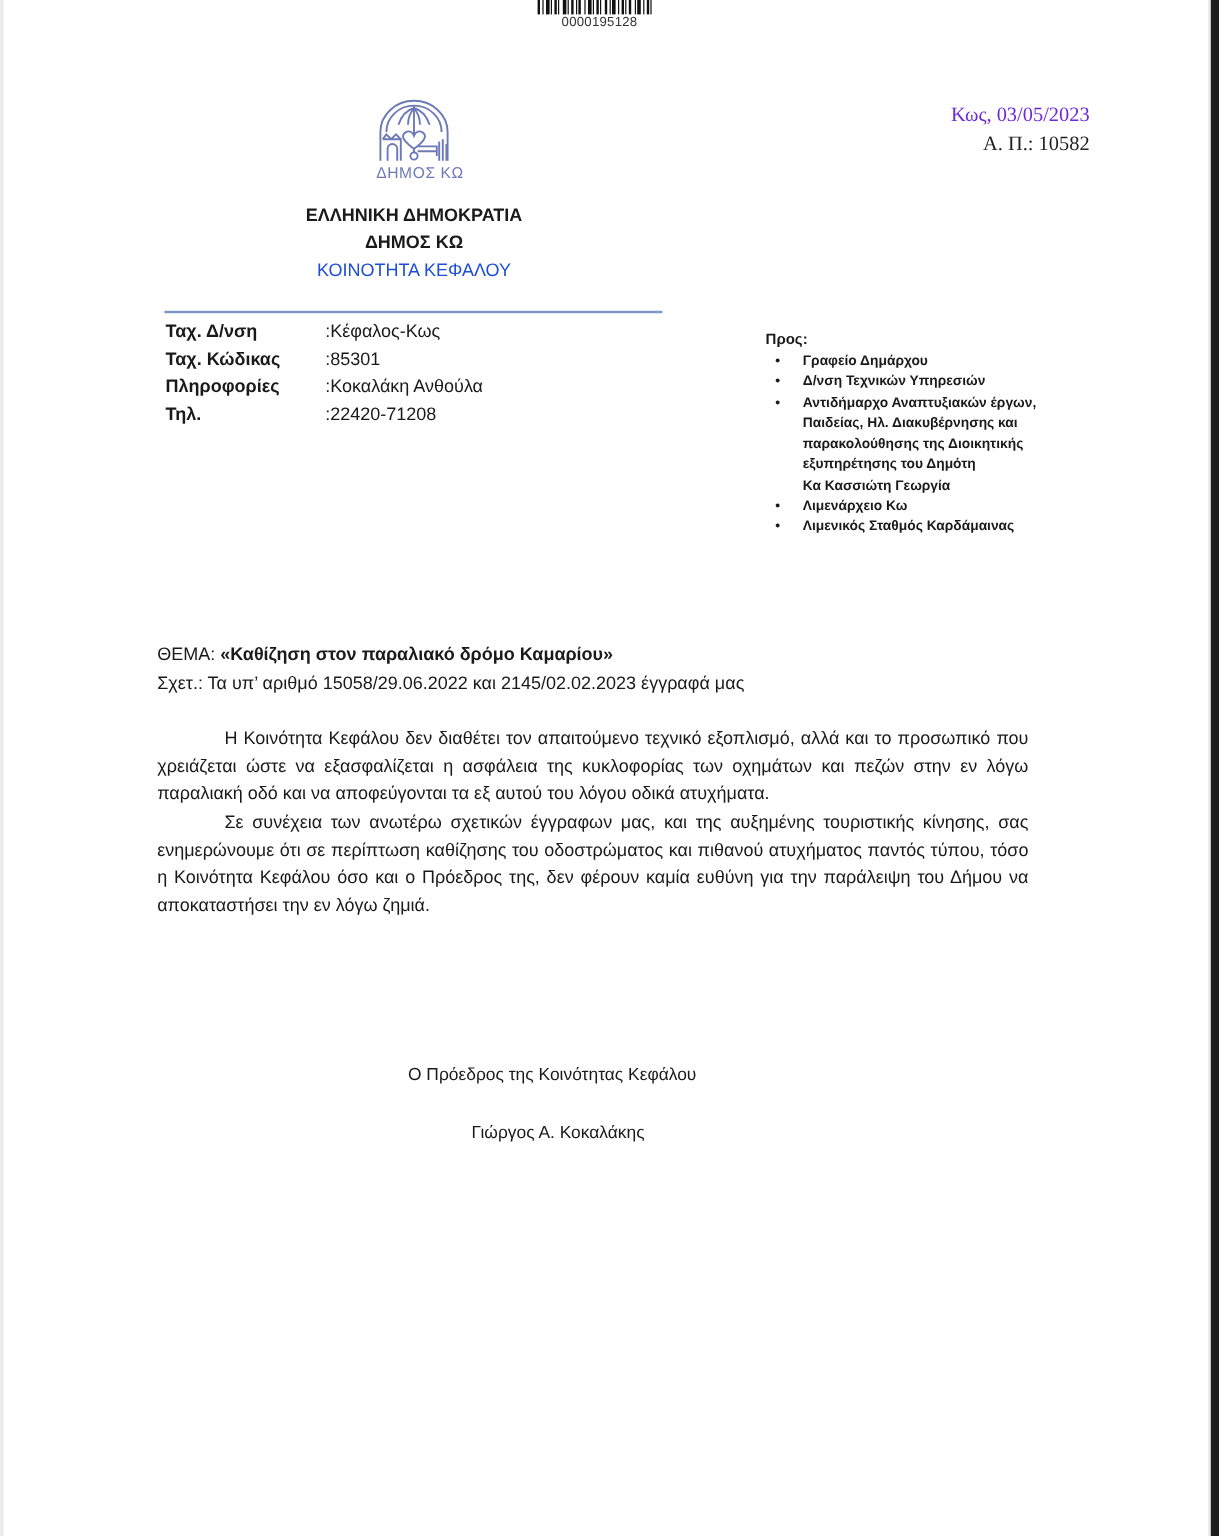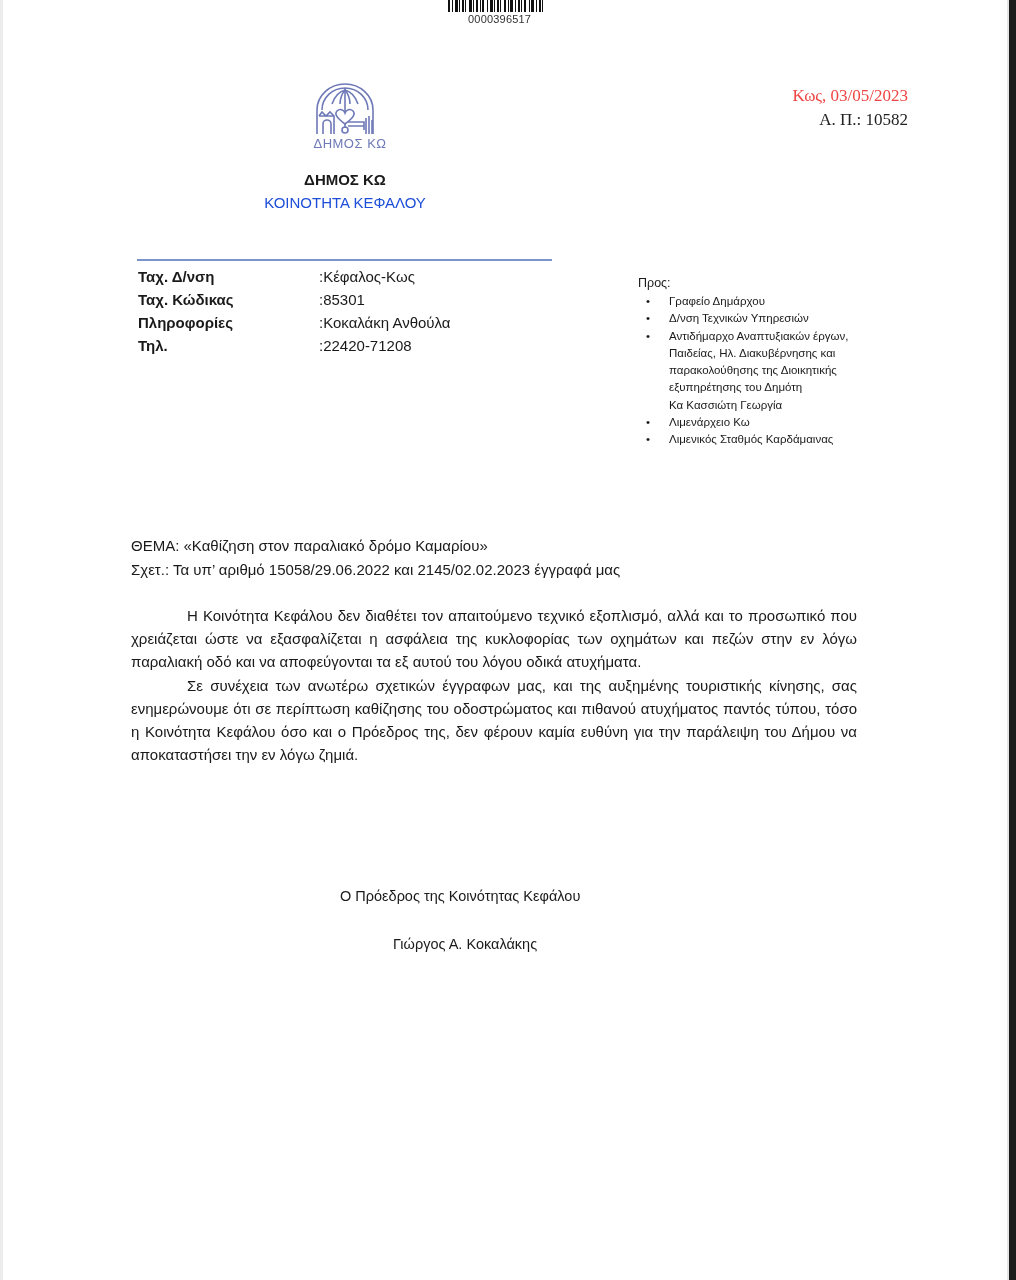--- a/index.html
+++ b/index.html
@@ -11,42 +11,42 @@
   .right-edge { position:absolute; right:0; top:0; width:7px; height:1280px; background:#1c1c1c; }
   .right-shadow { position:absolute; right:7px; top:0; width:2px; height:1280px; background:#e6e6e6; }
 
   .barcode { position:absolute; left:448px; top:0; width:112px; height:12px; display:flex; gap:0; }
   .barcode span { display:block; height:12px; background:#111; }
   .barcode-number { position:absolute; left:468px; top:13px; font-size:11px; color:#333; letter-spacing:0.2px; }
 
   .logo { position:absolute; left:312px; top:82px; width:66px; height:54px; }
   .logo-text { position:absolute; left:310px; top:136px; width:80px; font-size:13px; color:#6e79b8; letter-spacing:0.5px; text-align:center; }
 
-  .place-date { position:absolute; right:108px; top:86px; font-family:"Liberation Serif", serif; font-size:17px; text-align:right; color:#ef4444; }
+  .place-date { position:absolute; right:108px; top:86px; font-family:"Liberation Serif", serif; font-size:17px; text-align:right; color:#6d28d9; }
   .prot-no { position:absolute; right:108px; top:110px; font-family:"Liberation Serif", serif; font-size:17px; text-align:right; color:#222; }
 
   .header-block { position:absolute; left:230px; top:168px; width:230px; text-align:center; }
   .header-block .h { font-weight:bold; font-size:15px; line-height:23px; color:#1a1a1a; }
   .header-block .sub { font-size:15px; line-height:23px; color:#1d4ed8; }
   .header-line { position:absolute; left:137px; top:259px; width:415px; height:2px; background:#7a96c8; }
 
   .info { position:absolute; left:138px; top:265px; font-size:15px; }
-  .info-row { display:flex; height:23px; line-height:23px;gap:48px; }
+  .info-row { display:flex; height:23px; line-height:23px; }
   .info-label { width:133px; font-weight:bold; color:#1a1a1a; }
   .info-value { color:#1a1a1a; }
 
-  .recipients { position:absolute; left:638px; top:276px; width:260px; font-size:11.5px; font-weight:normal; color:#1a1a1a; }
+  .recipients { position:absolute; left:638px; top:276px; width:260px; font-size:11.5px; font-weight:bold; color:#1a1a1a; }
   .recipients .title { font-size:12.5px; margin-bottom:3px; }
   .recipients ul { margin:0; padding:0; list-style:none; }
   .recipients li { position:relative; padding-left:31px; line-height:17.3px; }
   .recipients li .bullet { position:absolute; left:8px; top:0; }
 
   .subject { position:absolute; left:131px; top:537px; font-size:15px; }
   .subject .label { font-weight:normal; }
-  .subject .text { font-weight:normal; }
+  .subject .text { font-weight:bold; }
   .related { position:absolute; left:131px; top:561px; font-size:15px; }
 
   .body-text { position:absolute; left:131px; top:604px; width:726px; font-size:15px; line-height:23.2px; text-align:justify; color:#1a1a1a; }
   .body-text p { margin:0; text-indent:56px; }
 
   .signature-title { position:absolute; left:340px; top:888px; font-size:14.5px; }
   .signature-name { position:absolute; left:393px; top:936px; font-size:14.5px; }
 </style>
 </head>
 <body>
@@ -78,41 +78,42 @@
     <span style="width:1px;margin-right:2px"></span>
     <span style="width:2px;margin-right:1px"></span>
     <span style="width:1px;margin-right:2px"></span>
     <span style="width:2px;margin-right:3px"></span>
     <span style="width:1px;margin-right:1px"></span>
     <span style="width:3px;margin-right:2px"></span>
     <span style="width:1px;margin-right:2px"></span>
     <span style="width:2px;margin-right:1px"></span>
     <span style="width:1px;margin-right:0"></span>
 </div>
-<div class="barcode-number">0000396517</div>
+<div class="barcode-number">0000195128</div>
 
 <svg class="logo" viewBox="0 0 66 54" fill="none" stroke="#6e79b8" stroke-width="1.6">
   <path d="M5 52 V28 A28 26 0 0 1 61 28 V52"></path>
   <path d="M10 28 A23 22 0 0 1 56 28"></path>
   <path d="M33 6 L33 30"></path>
   <path d="M33 8 C26 10 22 16 20 22 M33 8 C40 10 44 16 46 22"></path>
   <path d="M33 8 C29 13 28 18 28 22 M33 8 C37 13 38 18 38 22"></path>
   <path d="M33 42 C25 36 22 32 25 29 C28 26 32 28 33 31 C34 28 38 26 41 29 C44 32 41 36 33 42 Z"></path>
   <path d="M7 34 H22 V52 M7 34 L10 30 L14 34 L18 30 L22 34"></path>
   <path d="M11 52 V42 A4 4 0 0 1 19 42 V52"></path>
   <path d="M33 42 V46 M30 48 A3 3 0 1 0 36 48 A3 3 0 1 0 30 48"></path>
   <path d="M36 44 H52 M36 40 H52 V48"></path>
   <path d="M54 36 V52 M57 34 V52 M60 38 V52"></path>
 </svg>
 <div class="logo-text">ΔΗΜΟΣ ΚΩ</div>
 
 <div class="place-date">Κως, 03/05/2023</div>
 <div class="prot-no">Α. Π.: 10582</div>
 
 <div class="header-block">
+  <div class="h">ΕΛΛΗΝΙΚΗ ΔΗΜΟΚΡΑΤΙΑ</div>
   <div class="h">ΔΗΜΟΣ ΚΩ</div>
   <div class="sub">ΚΟΙΝΟΤΗΤΑ ΚΕΦΑΛΟΥ</div>
 </div>
 <div class="header-line"></div>
 
 <div class="info">
   <div class="info-row">
     <span class="info-label">Ταχ. Δ/νση</span>
     <span class="info-value">:Κέφαλος-Κως</span>
   </div>

